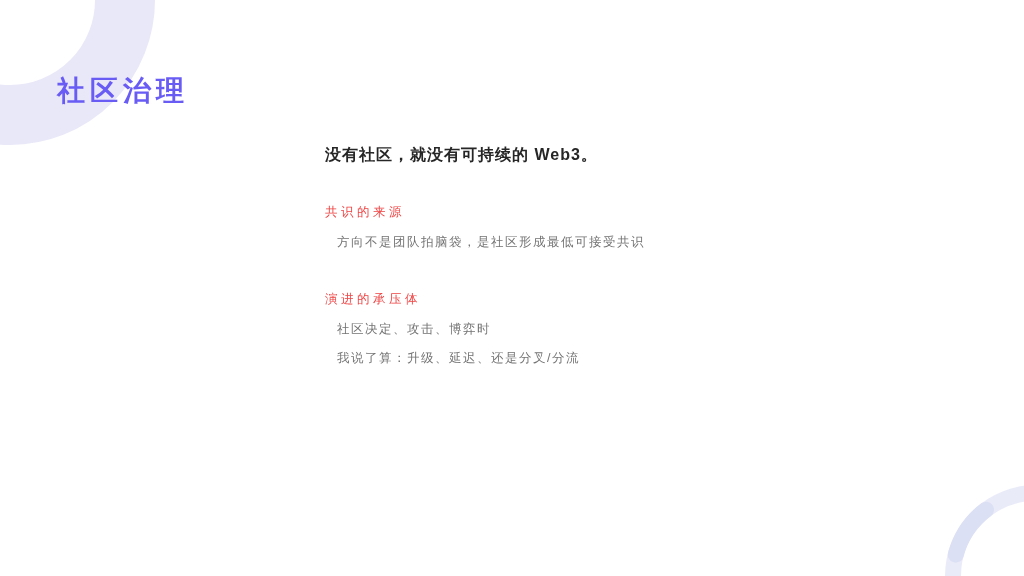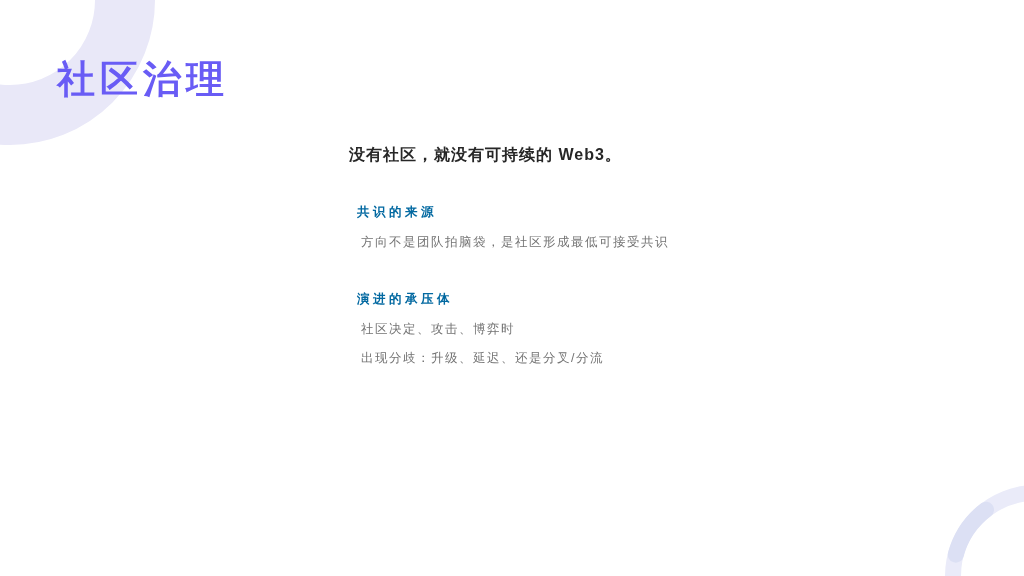--- a/index.html
+++ b/index.html
@@ -18,53 +18,53 @@
     position: absolute;
     top: 0;
     left: 0;
     width: 1024px;
     height: 576px;
     pointer-events: none;
   }
   .slide-title {
     position: absolute;
     left: 57px;
-    top: 36px;
-    font-size: 38px;
+    top: 54px;
+    font-size: 28px;
     line-height: 36px;
     font-weight: 700;
     letter-spacing: 5px;
     color: #695CF5;
     white-space: nowrap;
   }
   .content {
     position: absolute;
-    left: 349px;
+    left: 325px;
     top: 145px;
     width: 560px;
   }
   .lead {
     font-size: 16px;
     line-height: 19px;
     letter-spacing: 1px;
     font-weight: 600;
     color: #262626;
     margin: 0 0 41px 0;
     white-space: nowrap;
   }
   .section {
     margin: 0 0 42px 0;
   }
   .section-heading {
     font-size: 12.5px;
     line-height: 14px;
     letter-spacing: 3.5px;
-    font-weight: 700;
-    color: #0369a1;
-    margin: 0 0 15px 8px;
+    font-weight: 400;
+    color: #ef4444;
+    margin: 0 0 15px 0;
     white-space: nowrap;
   }
   .section-line {
     font-size: 12.5px;
     line-height: 16px;
     letter-spacing: 1.5px;
     font-weight: 400;
     color: #737373;
     margin: 12px;
     white-space: nowrap;
@@ -93,16 +93,16 @@
 
   <section class="section">
     <h2 class="section-heading">共识的来源</h2>
     <p class="section-line">方向不是团队拍脑袋，是社区形成最低可接受共识</p>
   </section>
 
 
   <section class="section">
     <h2 class="section-heading">演进的承压体</h2>
     <p class="section-line">社区决定、攻击、博弈时</p>
-    <p class="section-line">出现分歧：升级、延迟、还是分叉/分流</p>
+    <p class="section-line">我说了算：升级、延迟、还是分叉/分流</p>
   </section>
 
 </main>
 
 </body></html>

